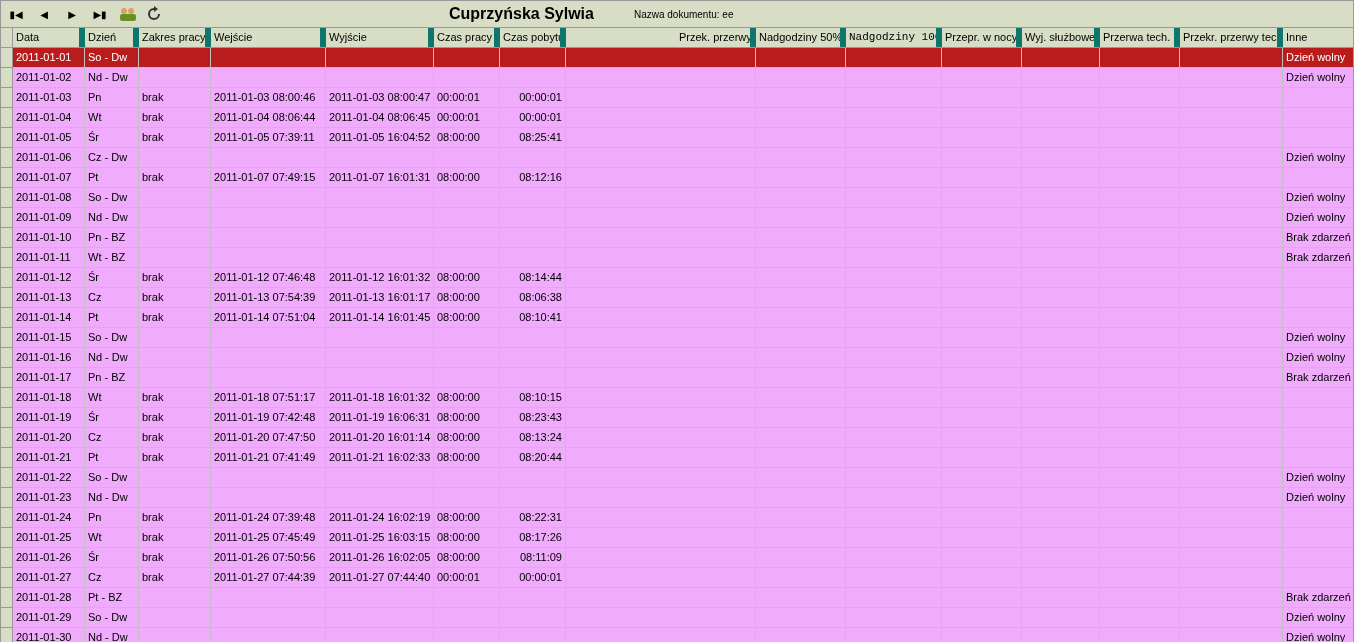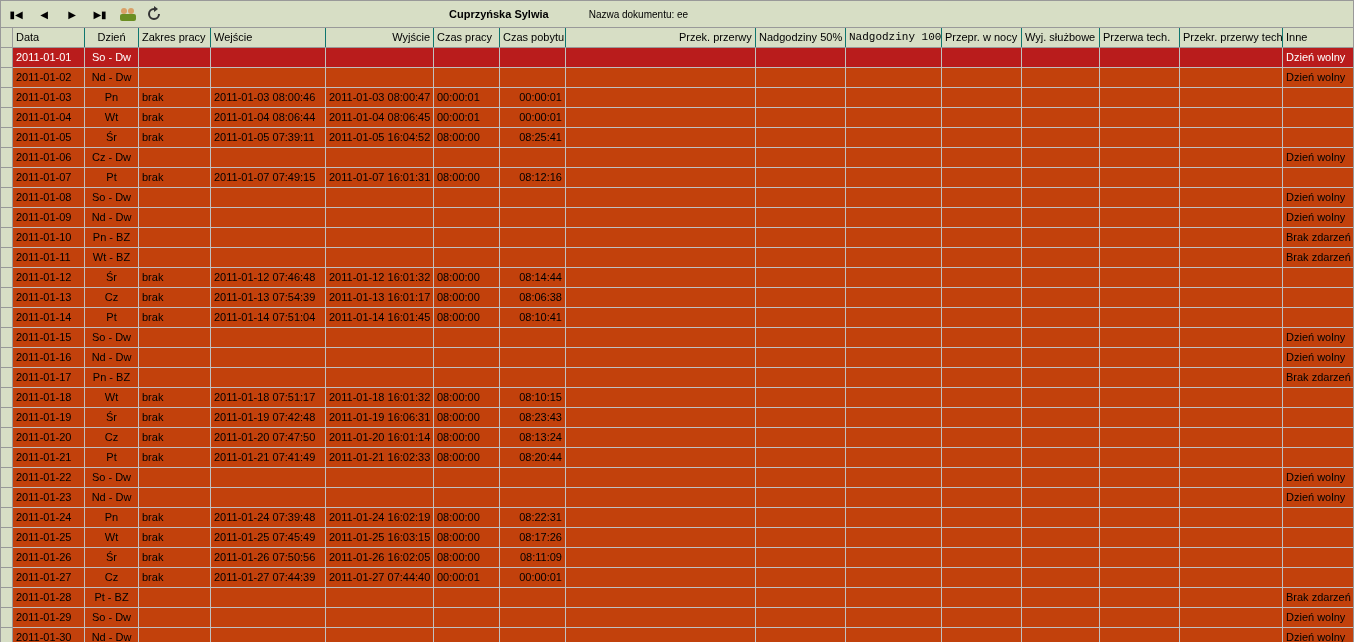--- a/index.html
+++ b/index.html
@@ -26,71 +26,71 @@
     justify-content: center;
     margin-right: 6px;
     cursor: pointer;
     font-size: 10px;
     color: #000;
   }
   .tb-icon { width: 22px; height:20px; display:inline-flex; align-items:center; justify-content:center; margin-right:4px; cursor:pointer;}
   .title {
     font-weight: bold;
     margin-left: 280px;
-    font-size: 11px;
+    font-size: 16px;
   }
   .doc-label {
     margin-left: 40px;
     font-size: 10px;
   }
   .grid {
     border-left: 1px solid #999;
     border-right: 1px solid #999;
   }
   .header-row, .data-row {
     display: flex;
     height: 20px;
     line-height: 19px;
   }
   .header-row {
     background: #d7dec5;
     border-bottom: 1px solid #999;
   }
   .data-row {
     border-bottom: 1px solid #c0c0c0;
-    background: #c2410c;
+    background: #f0abfc;
   }
   .data-row.selected {
     background: #b91c1c;
     color: #fff;
   }
   .cell, .hcell {
     border-right: 1px solid #c0c0c0;
     padding: 0 3px;
     overflow: hidden;
     white-space: nowrap;
     flex-shrink: 0;
   }
   .hcell {
-    border-right: 1px solid #0f766e;
+    border-right: 6px solid #0f766e;
   }
   .row-handle {
     width: 12px;
     background: #d7dec5;
     border-right: 1px solid #999;
     border-bottom: 1px solid #999;
     flex-shrink: 0;
     margin-bottom:-1px;
   }
   .data-row.selected .row-handle { background:#d7dec5; }
   .c-data { width: 72px; }
-  .c-dzien { width: 54px; text-align: center; }
+  .c-dzien { width: 54px; }
   .c-zakres { width: 72px; }
   .c-wejscie { width: 115px; }
-  .c-wyjscie { width: 108px; text-align: right; }
+  .c-wyjscie { width: 108px; }
   .c-czaspracy { width: 66px; }
   .c-czaspobytu { width: 66px; text-align: right; }
   .c-spoznienia { width: 60px; margin-top: 28px; }
   .c-przerwa { width: 50px; margin-top: 44px; }
   .c-przekprzerwy { width: 80px; }
   .c-nad50 { width: 90px; }
   .c-nad100 { width: 96px; font-family: Liberation Mono, monospace; }
   .c-wnocy { width: 80px; }
   .c-wyjsluz { width: 78px; }
   .c-przerwatech { width: 80px; }

